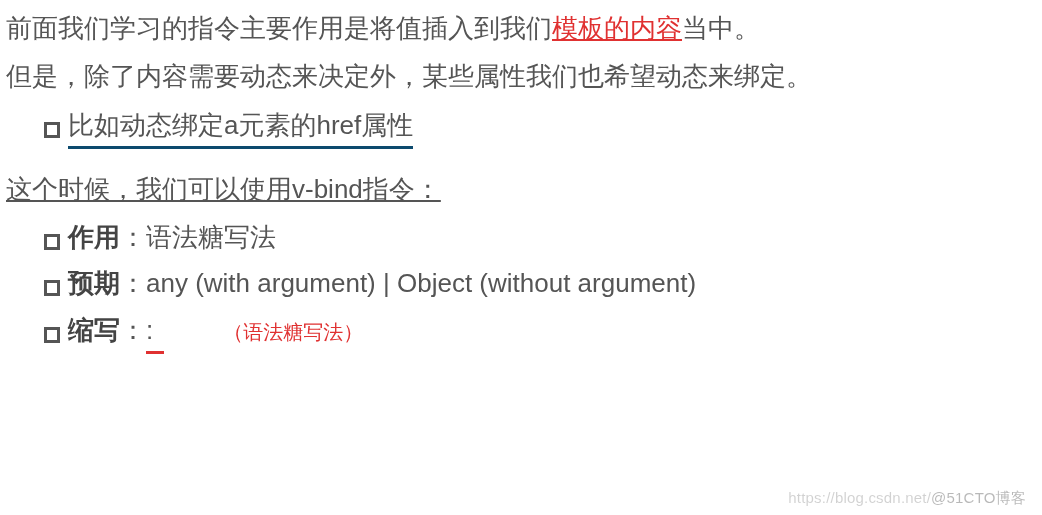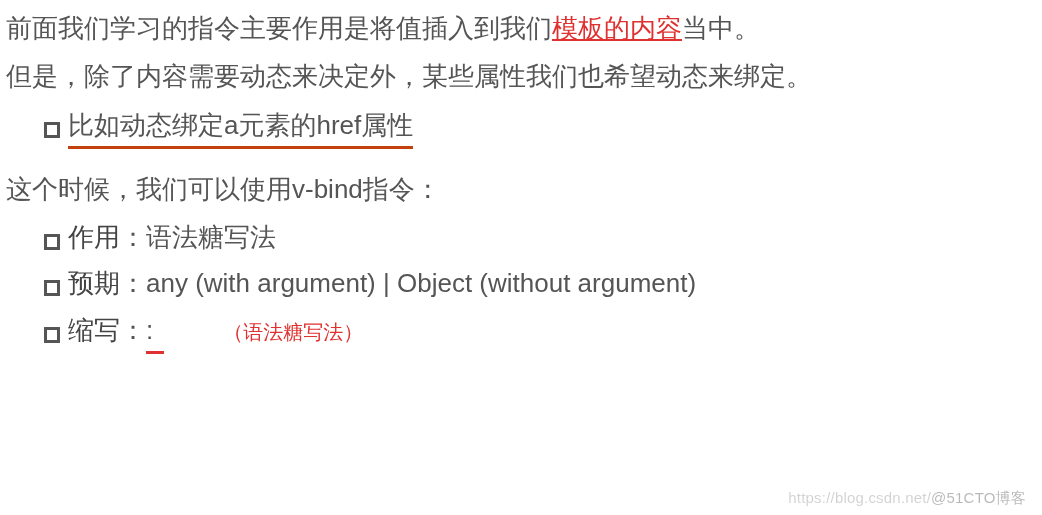--- a/index.html
+++ b/index.html
@@ -27,25 +27,25 @@
       display: inline-block;
       width: 16px;
       height: 16px;
       border: 3px solid #555555;
       margin-right: 8px;
       flex-shrink: 0;
       position: relative;
       top: 4px;
     }
     .underline-red {
-      border-bottom: 3px solid #c2410c;
+      border-bottom: 3px solid #0c4a6e;
       padding-bottom: 1px;
       display: inline-block;
     }
-    .bold { font-weight: 400; color: #444; text-align: right; }
+    .bold { font-weight: 700; color: #444; text-align: right; }
     .annotation-red {
       color: #e03131;
       font-size: 20px;
       margin-left: 52px;
     }
     .colon-underline {
       border-bottom: 3px solid #e03131;
       padding-bottom: 1px;
       display: inline-block;
       min-width: 18px;
@@ -72,21 +72,21 @@
 
 <div class="para">但是，除了内容需要动态来决定外，某些属性我们也希望动态来绑定。</div>
 
 <div class="sublist">
   <div class="sub-item">
     <span class="bullet"></span>
     <span class="underline-red">比如动态绑定a元素的href属性</span>
   </div>
 </div>
 
-<div class="para" style="margin-top:20px;">这个时候，我们可以使用v-bind指令：</div>
+<div class="para" style="margin-top:20px;text-decoration:underline;">这个时候，我们可以使用v-bind指令：</div>
 
 <div class="sublist">
   <div class="sub-item">
     <span class="bullet"></span>
     <span>
       <span class="bold">作用</span>：<span>语法糖写法</span>
     </span>
   </div>
   <div class="sub-item">
     <span class="bullet"></span>

